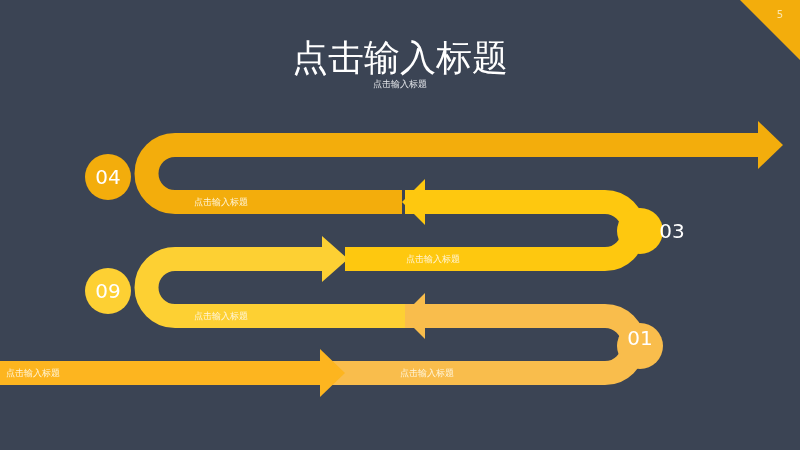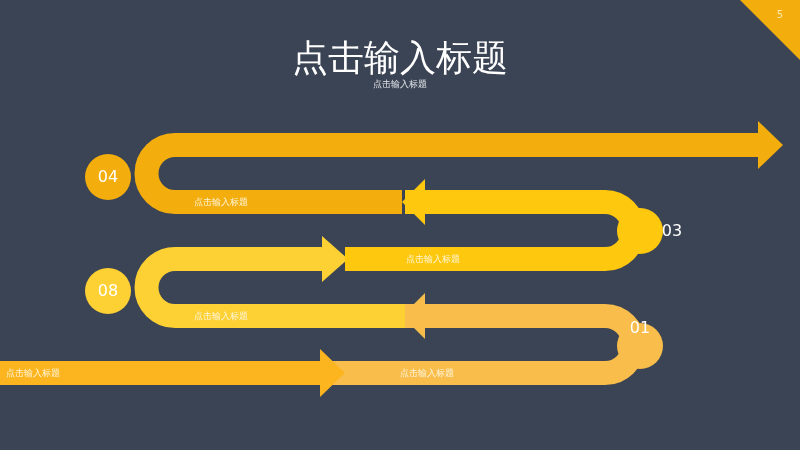--- a/index.html
+++ b/index.html
@@ -3,21 +3,21 @@
 <meta charset="utf-8">
 <style>
   html,body{margin:0;padding:0;}
   body{width:800px;height:450px;overflow:hidden;background:#3b4454;position:relative;font-family:"DejaVu Sans","Liberation Sans",sans-serif;}
   .corner{position:absolute;right:0;top:0;width:0;height:0;border-top:60px solid #f3ad0c;border-left:60px solid transparent;}
   .pagenum{position:absolute;right:17px;top:9px;font-size:10px;color:#fbe7b0;}
   .title{position:absolute;left:0;width:800px;top:36px;text-align:center;color:#fff;font-size:36px;line-height:44px;}
   .subtitle{position:absolute;left:0;width:800px;top:78px;text-align:center;color:#e6e8ec;font-size:9px;}
   svg.flow{position:absolute;left:0;top:0;}
   .lbl{position:absolute;color:#fff6dc;font-size:9px;line-height:12px;white-space:nowrap;}
-  .num{position:absolute;color:#fff;font-size:16px;width:40px;text-align:center;line-height:40px;}
+  .num{position:absolute;color:#fff;font-size:20px;width:40px;text-align:center;line-height:40px;}
 </style>
 </head>
 <body>
 
 <div class="corner"></div>
 <div class="pagenum">5</div>
 <div class="title">点击输入标题</div>
 <div class="subtitle">点击输入标题</div>
 
 <svg class="flow" width="800" height="450" viewBox="0 0 800 450">
@@ -47,20 +47,20 @@
 
   <g>
     <path d="M402,202 L175,202 A28.5,28.5 0 0 1 175,145 L760,145" fill="none" stroke="#f3ad0c" stroke-width="24"></path>
     <polygon points="758,121 783,145 758,169" fill="#f3ad0c"></polygon>
     <circle cx="108" cy="177" r="23" fill="#f3ad0c"></circle>
   </g>
 </svg>
 
 <div class="num" style="left:88px;top:157px;">04</div>
 <div class="num" style="left:652px;top:211px;">03</div>
-<div class="num" style="left:88px;top:271px;">08</div>
-<div class="num" style="left:620px;top:308px;">01</div>
+<div class="num" style="left:88px;top:271px;">09</div>
+<div class="num" style="left:620px;top:318px;">01</div>
 
 <div class="lbl" style="left:194px;top:196px;">点击输入标题</div>
 <div class="lbl" style="left:406px;top:253px;">点击输入标题</div>
 <div class="lbl" style="left:194px;top:310px;">点击输入标题</div>
 <div class="lbl" style="left:400px;top:367px;">点击输入标题</div>
 <div class="lbl" style="left:6px;top:367px;">点击输入标题</div>
 
 </body></html>

